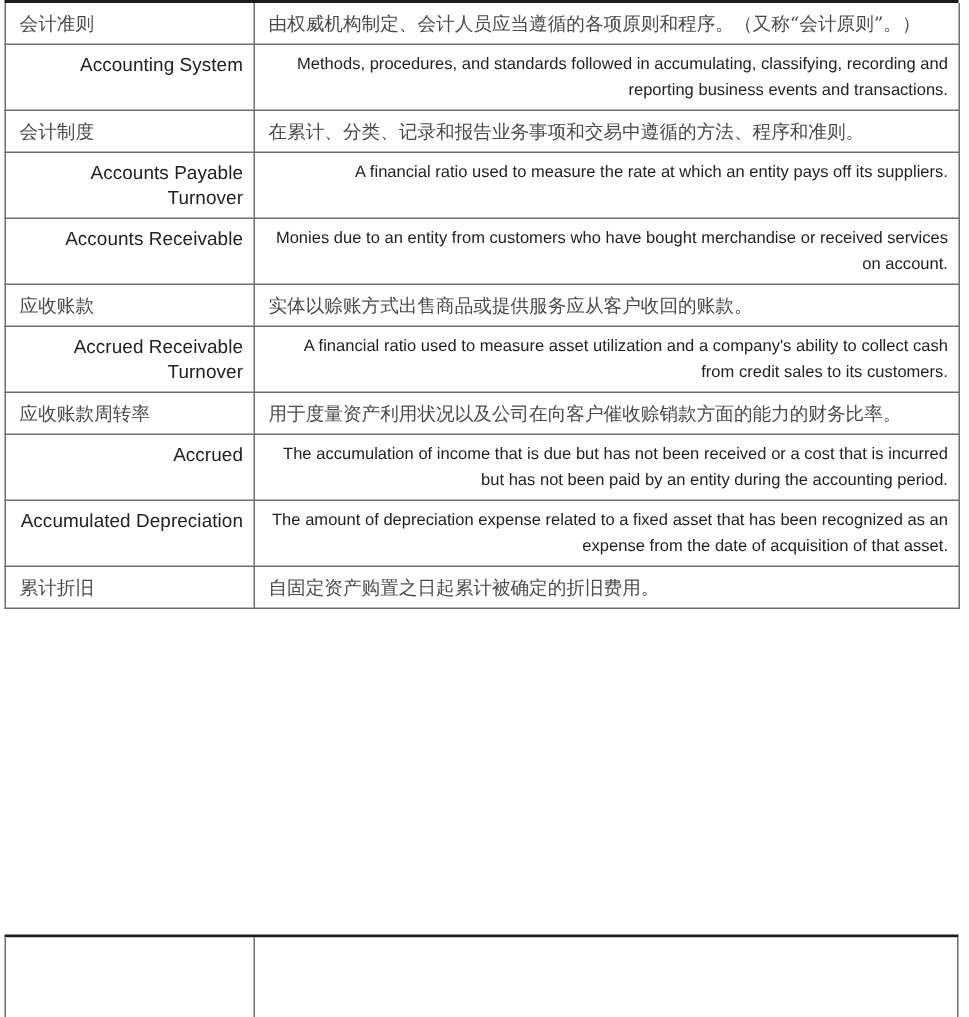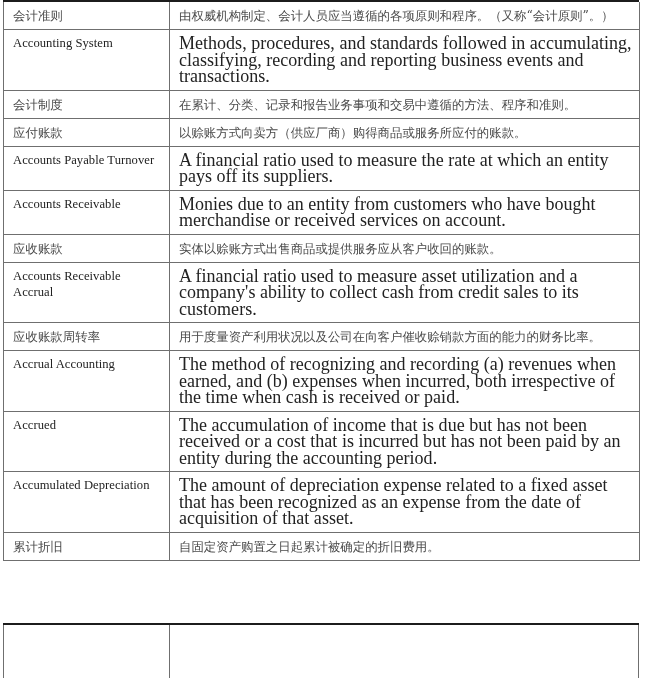--- a/index.html
+++ b/index.html
@@ -60,39 +60,40 @@
   .glossary-table tr:first-child td {
     border-top: 0;
   }
 
   td.term {
     font-size: 12.6px;
     letter-spacing: 0.05px;
     word-break: break-word;
   }
   td.def {
-    font-size: 18px;
+    font-size: 11px;
     letter-spacing: 0.02px;
   }
 
   
   tr.cn td {
     color: #4a4a4a;
   }
   tr.cn td.term,
   tr.cn td.def {
     font-family: "DejaVu Serif", "Liberation Serif", serif;
     font-size: 12.4px;
     line-height: 17px;
   }
 
   tr.en td.term,
   tr.en td.def {
-    font-family: Liberation Serif, serif;
+    font-family: Liberation Sans, sans-serif;
     color: #222222;
+    text-align: right;
   }
 
   
   .bottom-rule {
     position: absolute;
     left: 3px;
     width: 636px;
     height: 2px;
     background: #1c1c1c;
   }
@@ -132,47 +133,39 @@
           <td class="def">由权威机构制定、会计人员应当遵循的各项原则和程序。（又称“会计原则”。）</td>
         </tr>
         <tr class="en">
           <td class="term">Accounting System</td>
           <td class="def">Methods, procedures, and standards followed in accumulating, classifying, recording and reporting business events and transactions.</td>
         </tr>
         <tr class="cn">
           <td class="term">会计制度</td>
           <td class="def">在累计、分类、记录和报告业务事项和交易中遵循的方法、程序和准则。</td>
         </tr>
-        <tr class="cn">
-          <td class="term">应付账款</td>
-          <td class="def">以赊账方式向卖方（供应厂商）购得商品或服务所应付的账款。</td>
-        </tr>
         <tr class="en">
           <td class="term">Accounts Payable Turnover</td>
           <td class="def">A financial ratio used to measure the rate at which an entity pays off its suppliers.</td>
         </tr>
         <tr class="en">
           <td class="term">Accounts Receivable</td>
           <td class="def">Monies due to an entity from customers who have bought merchandise or received services on account.</td>
         </tr>
         <tr class="cn">
           <td class="term">应收账款</td>
           <td class="def">实体以赊账方式出售商品或提供服务应从客户收回的账款。</td>
         </tr>
         <tr class="en">
-          <td class="term">Accounts Receivable Accrual</td>
+          <td class="term">Accrued Receivable Turnover</td>
           <td class="def">A financial ratio used to measure asset utilization and a company's ability to collect cash from credit sales to its customers.</td>
         </tr>
         <tr class="cn">
           <td class="term">应收账款周转率</td>
           <td class="def">用于度量资产利用状况以及公司在向客户催收赊销款方面的能力的财务比率。</td>
-        </tr>
-        <tr class="en">
-          <td class="term">Accrual Accounting</td>
-          <td class="def">The method of recognizing and recording (a) revenues when earned, and (b) expenses when incurred, both irrespective of the time when cash is received or paid.</td>
         </tr>
         <tr class="en">
           <td class="term">Accrued</td>
           <td class="def">The accumulation of income that is due but has not been received or a cost that is incurred but has not been paid by an entity during the accounting period.</td>
         </tr>
         <tr class="en">
           <td class="term">Accumulated Depreciation</td>
           <td class="def">The amount of depreciation expense related to a fixed asset that has been recognized as an expense from the date of acquisition of that asset.</td>
         </tr>
         <tr class="cn">

